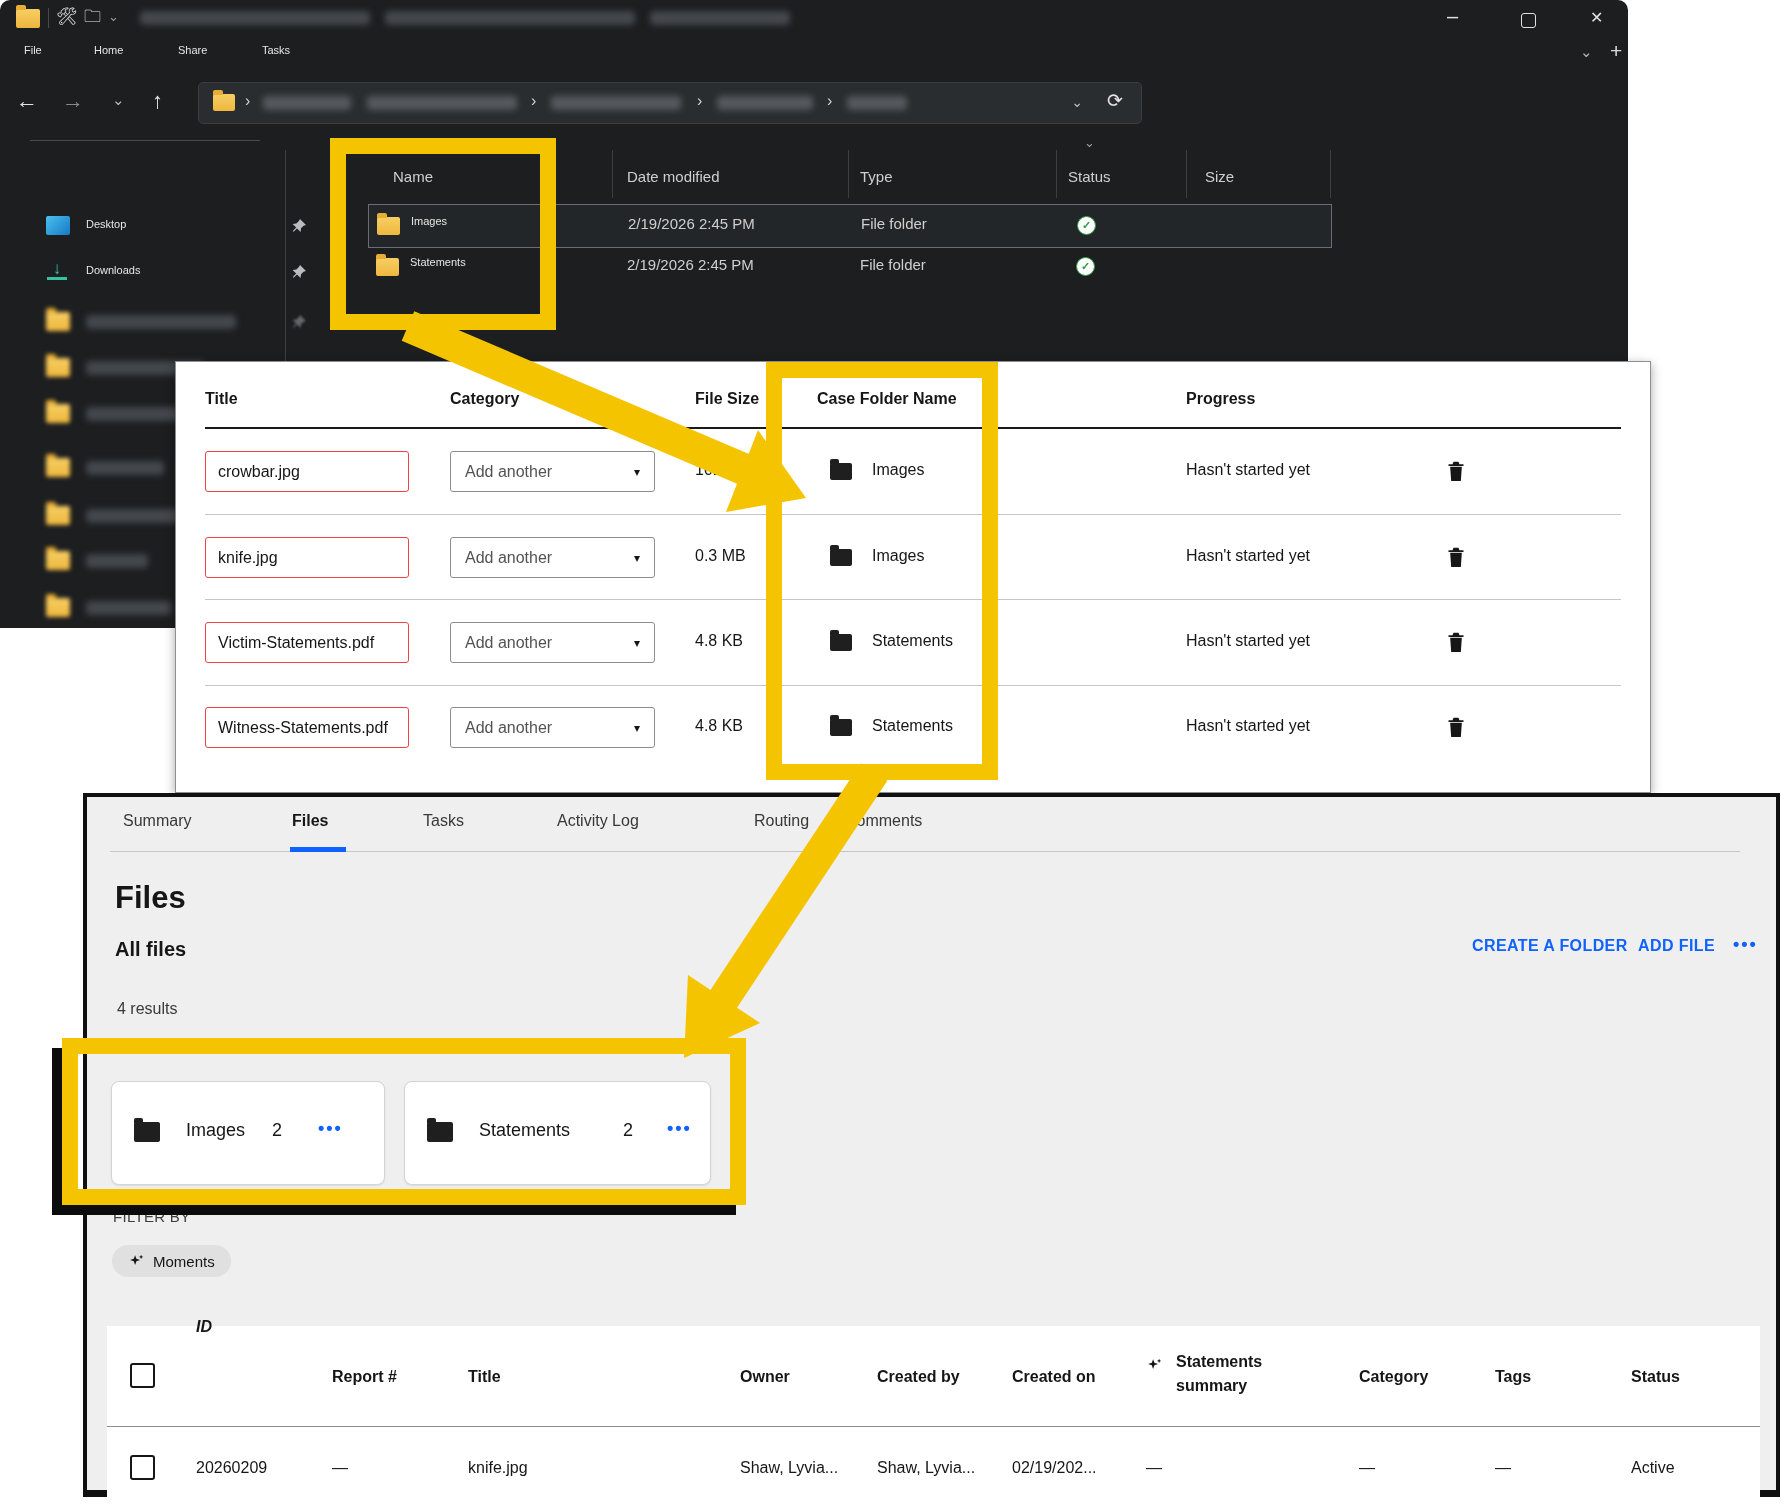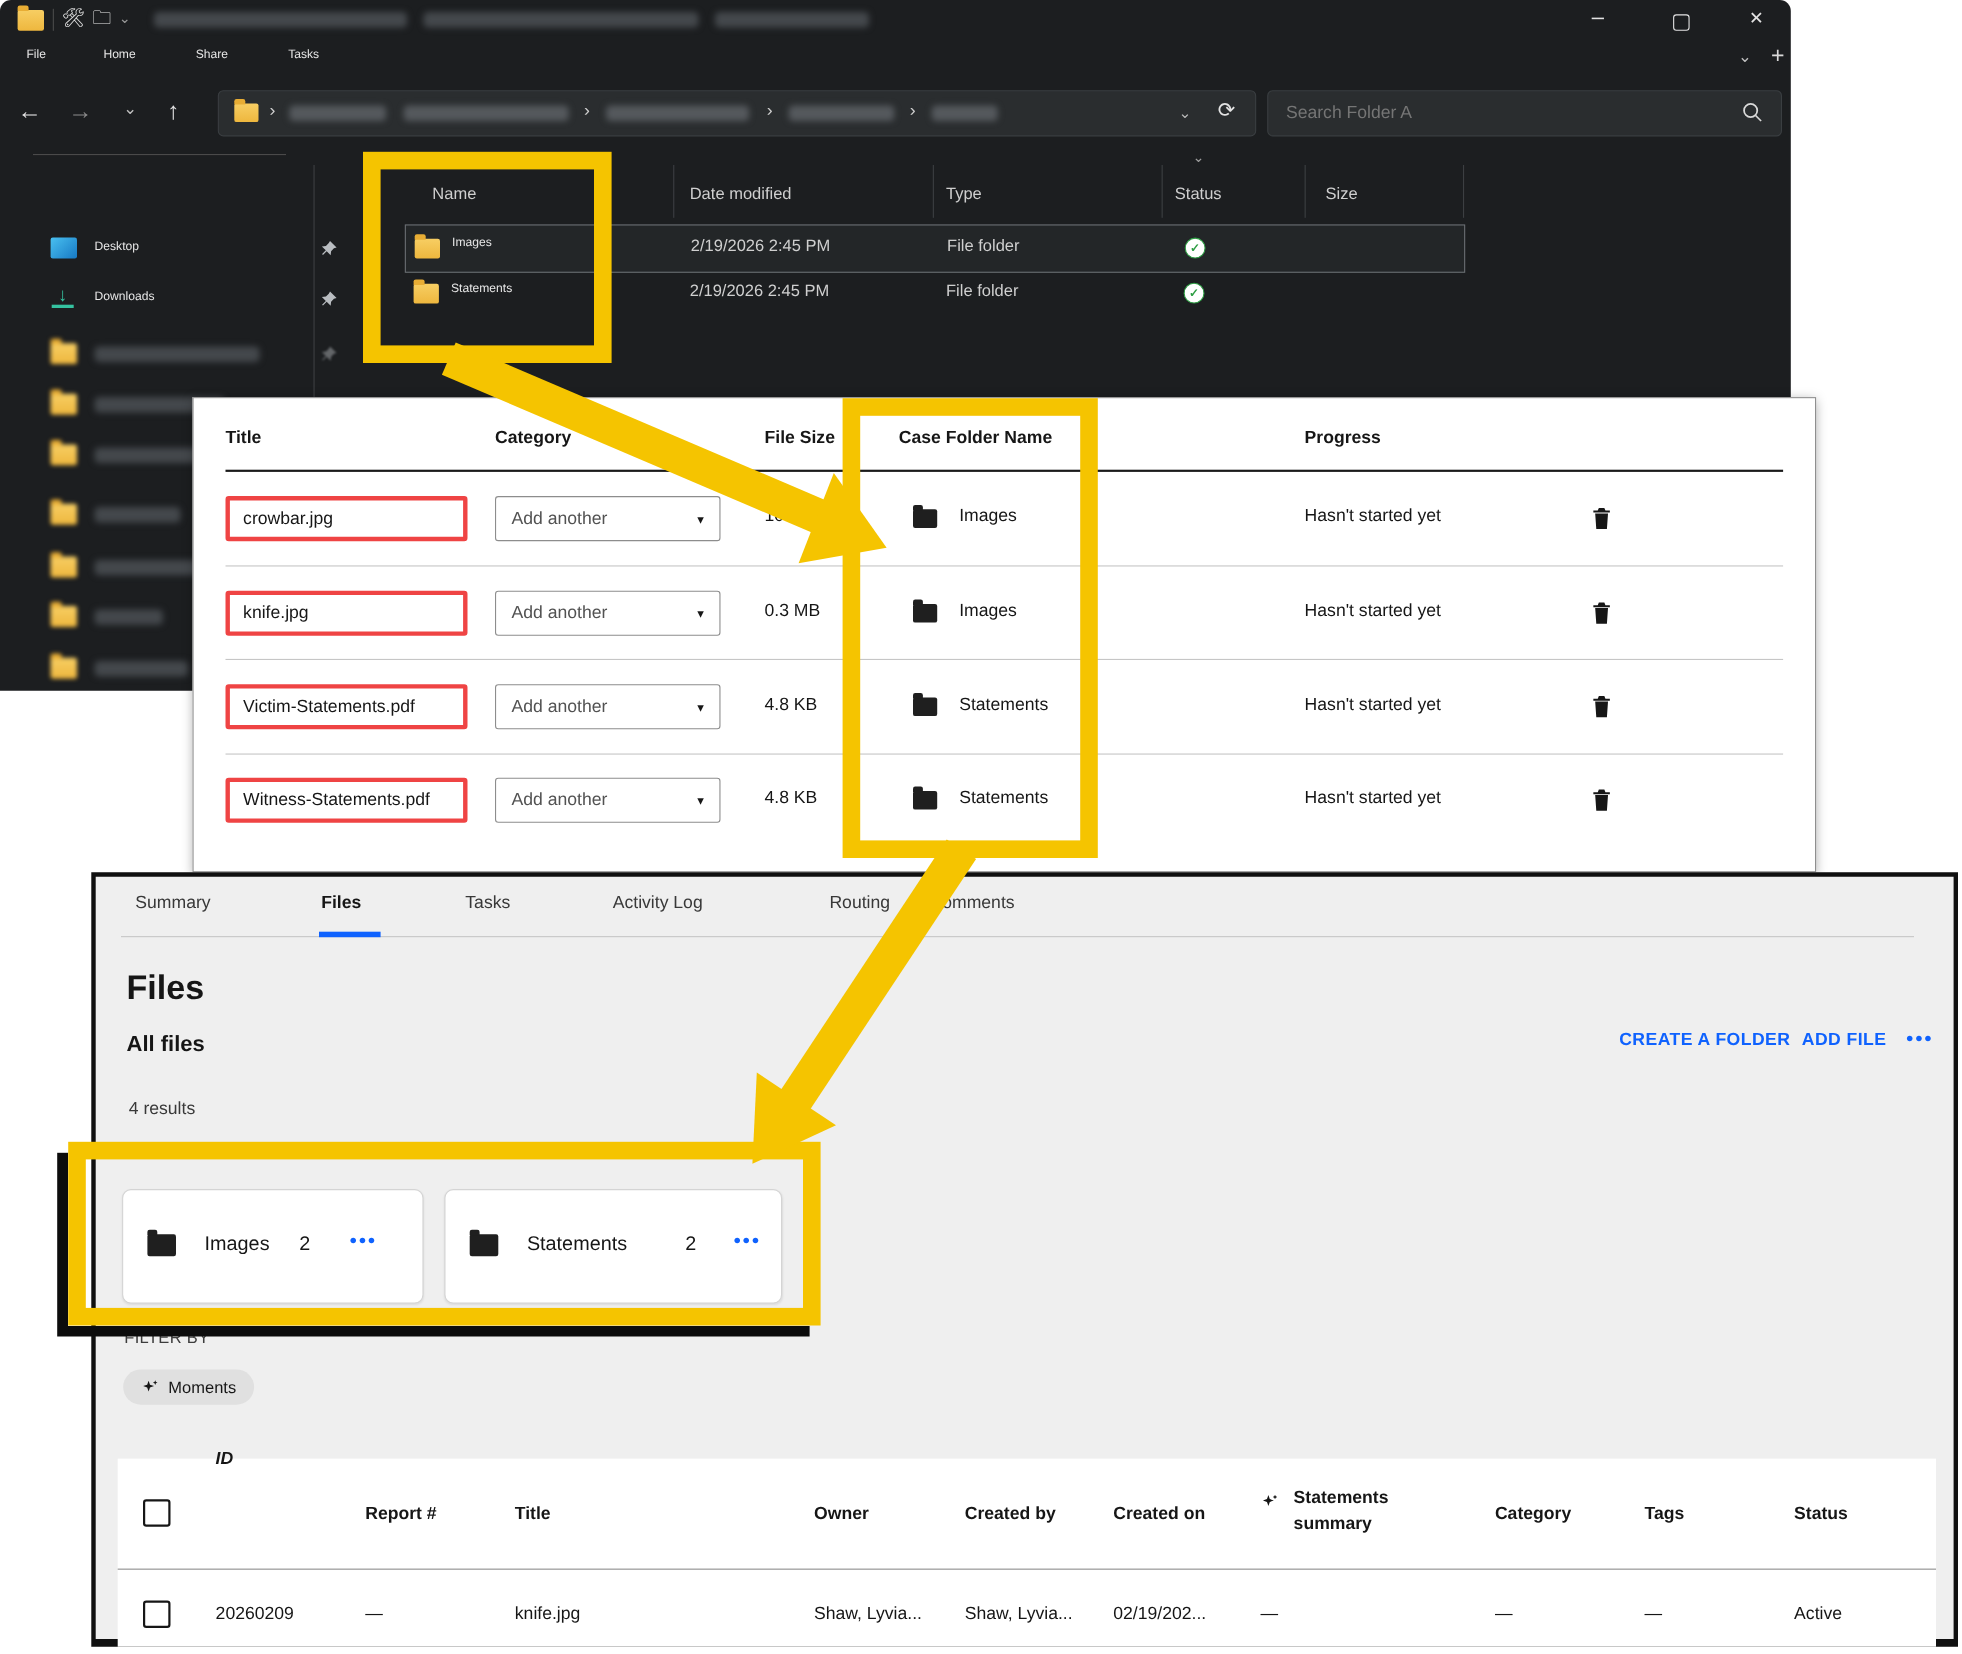--- a/index.html
+++ b/index.html
@@ -18,21 +18,21 @@
   .folder-y{width:24px;height:19px;background:linear-gradient(#f7ce63,#eeb73e);border-radius:2px;position:relative;}
   .folder-y:before{content:"";position:absolute;left:0;top:-4px;width:10px;height:5px;background:#e8ad34;border-radius:2px 2px 0 0;}
   .folder-blur{filter:blur(2px);}
   .sync-ok{width:17px;height:17px;border-radius:50%;background:#fff;border:1.5px solid #2e9e44;
            color:#2e9e44;font-size:11px;font-weight:bold;display:flex;align-items:center;justify-content:center;}
   
   .upanel{left:175px;top:361px;width:1476px;height:432px;background:#fff;border:1px solid #8f8f8f;
           box-shadow:0 3px 10px rgba(0,0,0,.35);box-sizing:border-box;}
   .uhead{font-size:16px;font-weight:bold;color:#161616;}
   .ucell{font-size:16px;color:#161616;}
-  .uinput{width:220px;height:41px;border:4px solid #ef4444;border-radius:3px;box-sizing:border-box;
+  .uinput{width:204px;height:41px;border:1px solid #ef4444;border-radius:3px;box-sizing:border-box;
           font-size:16px;color:#161616;padding:0 12px;background:#fff;font-family:"Liberation Sans",sans-serif;}
   .uselect{width:205px;height:41px;border:1px solid #8d8d8d;border-radius:3px;box-sizing:border-box;
            display:flex;align-items:center;justify-content:space-between;padding:0 14px;background:#fff;}
   .usep{height:1px;background:#c6c6c6;}
   .folder-k{width:22px;height:17px;background:#1f1f1f;border-radius:2px;position:relative;}
   .folder-k:before{content:"";position:absolute;left:0;top:-4px;width:9px;height:5px;background:#1f1f1f;border-radius:2px 2px 0 0;}
   
   .bpanel{left:83px;top:793px;width:1697px;height:704px;background:#efefef;border:4px solid #101010;
           border-bottom-width:7px;box-sizing:border-box;}
   .tab{font-size:16px;color:#383838;}
@@ -94,27 +94,20 @@
       <span class="abs exp-dim" style="left:332px;top:9px;font-size:16px;">›</span>
       <div class="abs blur-bar" style="left:352px;top:13px;width:130px;background:#55595d;"></div>
       <span class="abs exp-dim" style="left:498px;top:9px;font-size:16px;">›</span>
       <div class="abs blur-bar" style="left:518px;top:13px;width:96px;background:#55595d;"></div>
       <span class="abs exp-dim" style="left:628px;top:9px;font-size:16px;">›</span>
       <div class="abs blur-bar" style="left:648px;top:13px;width:60px;background:#55595d;"></div>
       <span class="abs exp-glyph" style="right:58px;top:12px;font-size:14px;color:#bdbdbd;">⌄</span>
       <span class="abs exp-glyph" style="right:18px;top:8px;font-size:19px;">⟳</span>
     </div>
 
-    <div class="abs addr" style="left:1152px;top:82px;width:466px;height:40px;">
-      <input class="abs" style="left: 14px; top: 7px; width: 380px; height: 24px; background: transparent; border: none; outline: none; color: rgb(217, 217, 217); font-size: 16px; font-family: &quot;Liberation Sans&quot;, sans-serif;" placeholder="Search Folder A">
-      <svg class="abs" style="right:16px;top:9px;" width="20" height="20" viewBox="0 0 20 20">
-        <circle cx="8.5" cy="8.5" r="6" fill="none" stroke="#d9d9d9" stroke-width="1.6"></circle>
-        <line x1="13" y1="13" x2="18" y2="18" stroke="#d9d9d9" stroke-width="1.6"></line>
-      </svg>
-    </div>
 
     <span class="abs exp-dim" style="left:393px;top:168px;">Name</span>
     <span class="abs exp-dim" style="left:627px;top:168px;">Date modified</span>
     <span class="abs exp-dim" style="left:860px;top:168px;">Type</span>
     <span class="abs exp-dim" style="left:1068px;top:168px;">Status</span>
     <span class="abs exp-glyph" style="left:1084px;top:136px;font-size:13px;color:#9f9f9f;">⌄</span>
     <span class="abs exp-dim" style="left:1205px;top:168px;">Size</span>
     <div class="abs col-sep" style="left:612px;top:150px;height:48px;"></div>
     <div class="abs col-sep" style="left:848px;top:150px;height:48px;"></div>
     <div class="abs col-sep" style="left:1056px;top:150px;height:48px;"></div>

